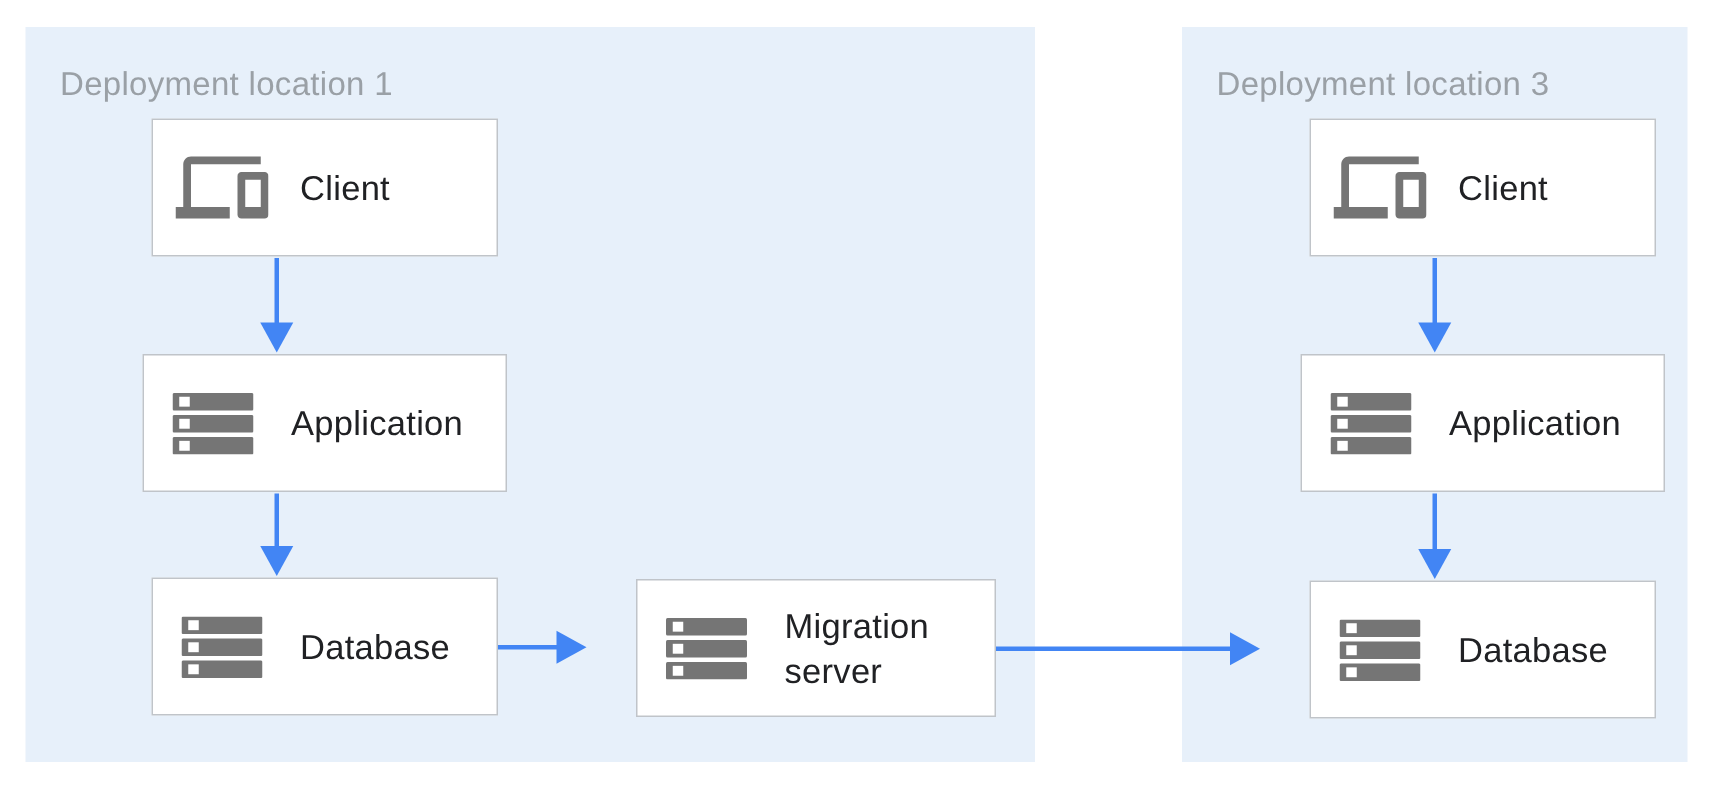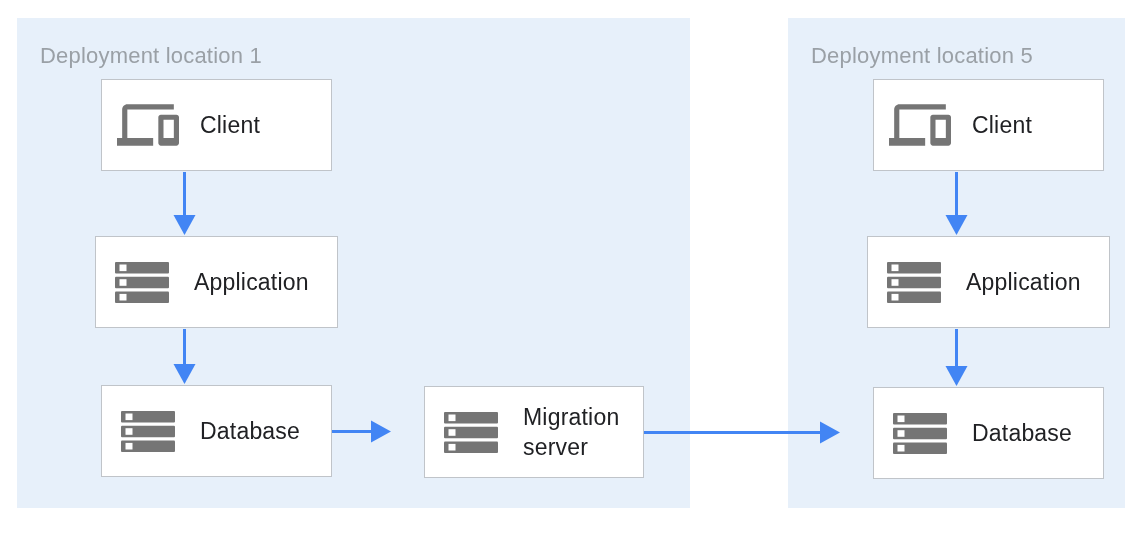--- a/index.html
+++ b/index.html
@@ -63,21 +63,21 @@
 </head>
 <body>
 
 <div class="canvas">
 
   <div class="zone" style="left:17px; top:18px; width:673px; height:490px;">
     <div class="zone-label">Deployment location 1</div>
   </div>
 
   <div class="zone" style="left:788px; top:18px; width:337px; height:490px;">
-    <div class="zone-label">Deployment location 5</div>
+    <div class="zone-label">Deployment location 3</div>
   </div>
 
   <svg class="edges" width="1148" height="536" viewBox="0 0 1148 536">
     <g>
       <line class="edge-line" x1="184.5" y1="172" x2="184.5" y2="217"></line>
       <polygon class="edge-head" points="184.5,235 173.5,215 195.5,215"></polygon>
     </g>
     <g>
       <line class="edge-line" x1="184.5" y1="329" x2="184.5" y2="365"></line>
       <polygon class="edge-head" points="184.5,384 173.5,364 195.5,364"></polygon>
@@ -130,21 +130,21 @@
         <rect class="srv-bar" x="0" y="14.7" width="54" height="11.6" rx="1"></rect>
         <rect class="srv-bar" x="0" y="29.4" width="54" height="11.6" rx="1"></rect>
         <rect class="srv-dot" x="4.5" y="2.5" width="7" height="6.6"></rect>
         <rect class="srv-dot" x="4.5" y="17.2" width="7" height="6.6"></rect>
         <rect class="srv-dot" x="4.5" y="31.9" width="7" height="6.6"></rect>
       </svg>
     </span>
     <span class="node-label">Database</span>
   </div>
 
-  <div class="node" style="left:392px; top:386px; width:220px;">
+  <div class="node" style="left:392px; top:386px; width:240px;">
     <span class="icon-slot">
       <svg width="54" height="41" viewBox="0 0 54 41" aria-hidden="true">
         <rect class="srv-bar" x="0" y="0" width="54" height="11.6" rx="1"></rect>
         <rect class="srv-bar" x="0" y="14.7" width="54" height="11.6" rx="1"></rect>
         <rect class="srv-bar" x="0" y="29.4" width="54" height="11.6" rx="1"></rect>
         <rect class="srv-dot" x="4.5" y="2.5" width="7" height="6.6"></rect>
         <rect class="srv-dot" x="4.5" y="17.2" width="7" height="6.6"></rect>
         <rect class="srv-dot" x="4.5" y="31.9" width="7" height="6.6"></rect>
       </svg>
     </span>

